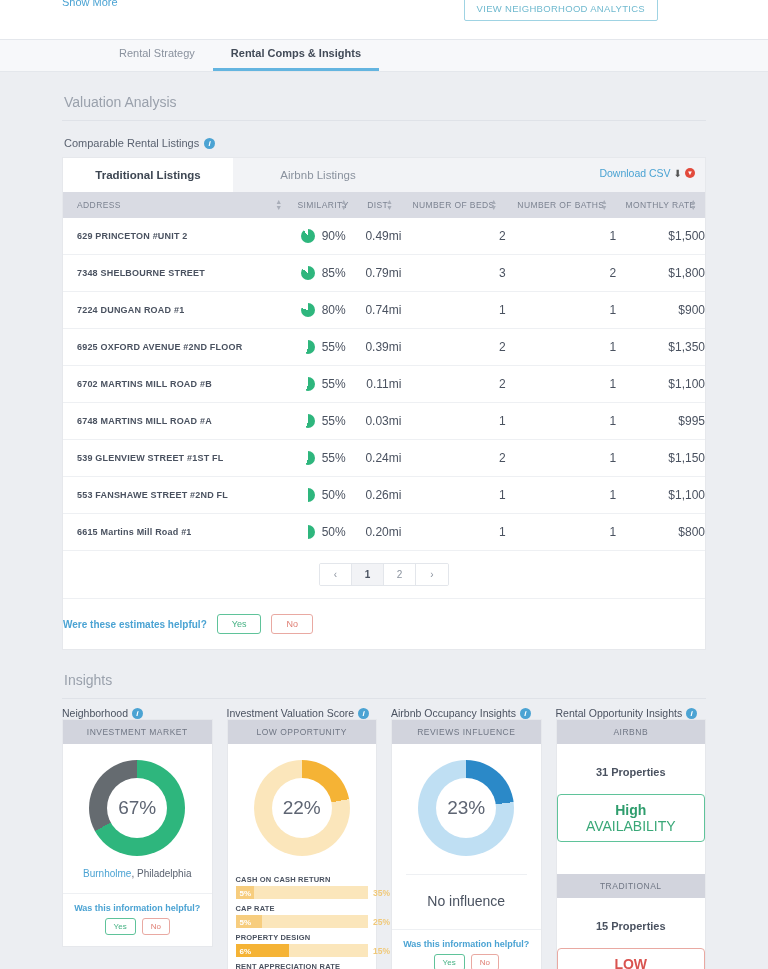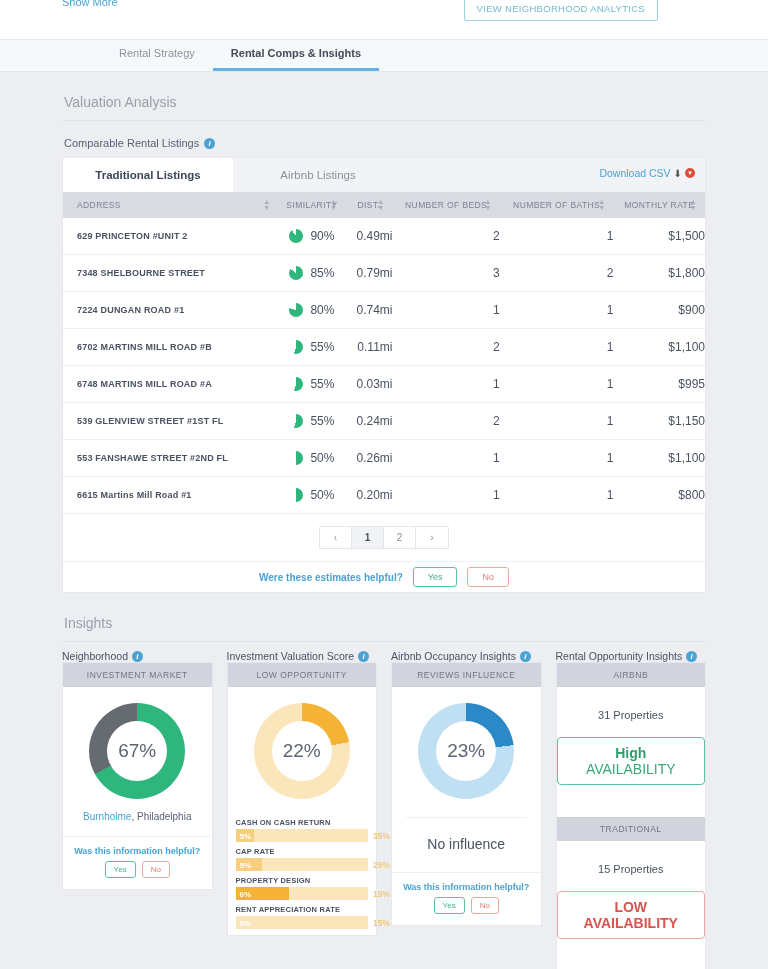--- a/index.html
+++ b/index.html
@@ -132,22 +132,22 @@
   .pager { display:flex; border:1px solid #e3e6eb; border-radius:2px; overflow:hidden; }
   .pg {
     width:32px; text-align:center; font-size:10px; padding:5px 0;
     color:#8a929e; border-right:1px solid #e3e6eb; cursor:pointer; background:#fff;
   }
   .pg:last-child { border-right:none; }
   .pg.active { background:#f2f3f6; color:#4a5260; font-weight:bold; }
 
   .helpful-row {
     border-top:1px solid #eef0f3;
-    display:flex; align-items:center; justify-content:center; gap:10px;
-    padding:5px 0;
+    display:flex; align-items:center; justify-content:flex-start; gap:10px;
+    padding:15px 0;
   }
   .helpful-txt { font-size:10px; color:#4ba3d3; font-weight:bold; }
   .btn-yes, .btn-no {
     font-size:9px; padding:4px 14px; border-radius:3px; background:#fff; cursor:pointer;
   }
   .btn-yes { border:1px solid #5fc39a; color:#45b183; }
   .btn-no  { border:1px solid #e9a9a2; color:#df7d72; }
 
   
   .insights-grid {
@@ -202,21 +202,21 @@
   }
   .bar-max {
     position:absolute; right:-22px; top:50%; transform:translateY(-50%);
     font-size:8.5px; color:#f0c97a; font-weight:bold;
   }
 
   .noinfl-sep { height:1px; background:#eef0f3; margin: 8px 14px 0 14px; }
   .noinfl { text-align:center; font-size:14px; color:#4a5260; padding: 18px 0 20px 0; }
 
   .prop-block { text-align:center; padding: 22px 0 10px 0; }
-  .prop-count { font-size:11px; color:#4a5260; }
+  .prop-count { font-size:11px; color:#4a5260;font-weight:bold; }
   .pill {
     display:inline-block; margin:16px 0 22px 0; padding:7px 14px;
     border-radius:4px; font-size:14px; background:#fff; cursor:pointer;
   }
   .pill.high { border:1px solid #5fc39a; color:#3aa878; }
   .pill.high b { color:#2f9d6d; }
   .pill.low { border:1px solid #e9a9a2; color:#d9534f; font-weight:bold; }
 </style>
 </head>
 <body>
@@ -331,20 +331,33 @@
               <span class="pie" style="background:conic-gradient(#2eb67d 0deg 288deg, #ffffff 288deg 360deg);"></span>
               <span>80%</span>
             </div>
           </td>
           <td>0.74mi</td>
           <td>1</td>
           <td>1</td>
           <td>$900</td>
         </tr>
         <tr>
+          <td class="addr">6925 OXFORD AVENUE #2ND FLOOR</td>
+          <td class="sim">
+            <div class="simwrap">
+              <span class="pie" style="background:conic-gradient(#2eb67d 0deg 198deg, #ffffff 198deg 360deg);"></span>
+              <span>55%</span>
+            </div>
+          </td>
+          <td>0.39mi</td>
+          <td>2</td>
+          <td>1</td>
+          <td>$1,350</td>
+        </tr>
+        <tr>
           <td class="addr">6702 MARTINS MILL ROAD #B</td>
           <td class="sim">
             <div class="simwrap">
               <span class="pie" style="background:conic-gradient(#2eb67d 0deg 198deg, #ffffff 198deg 360deg);"></span>
               <span>55%</span>
             </div>
           </td>
           <td>0.11mi</td>
           <td>2</td>
           <td>1</td>

